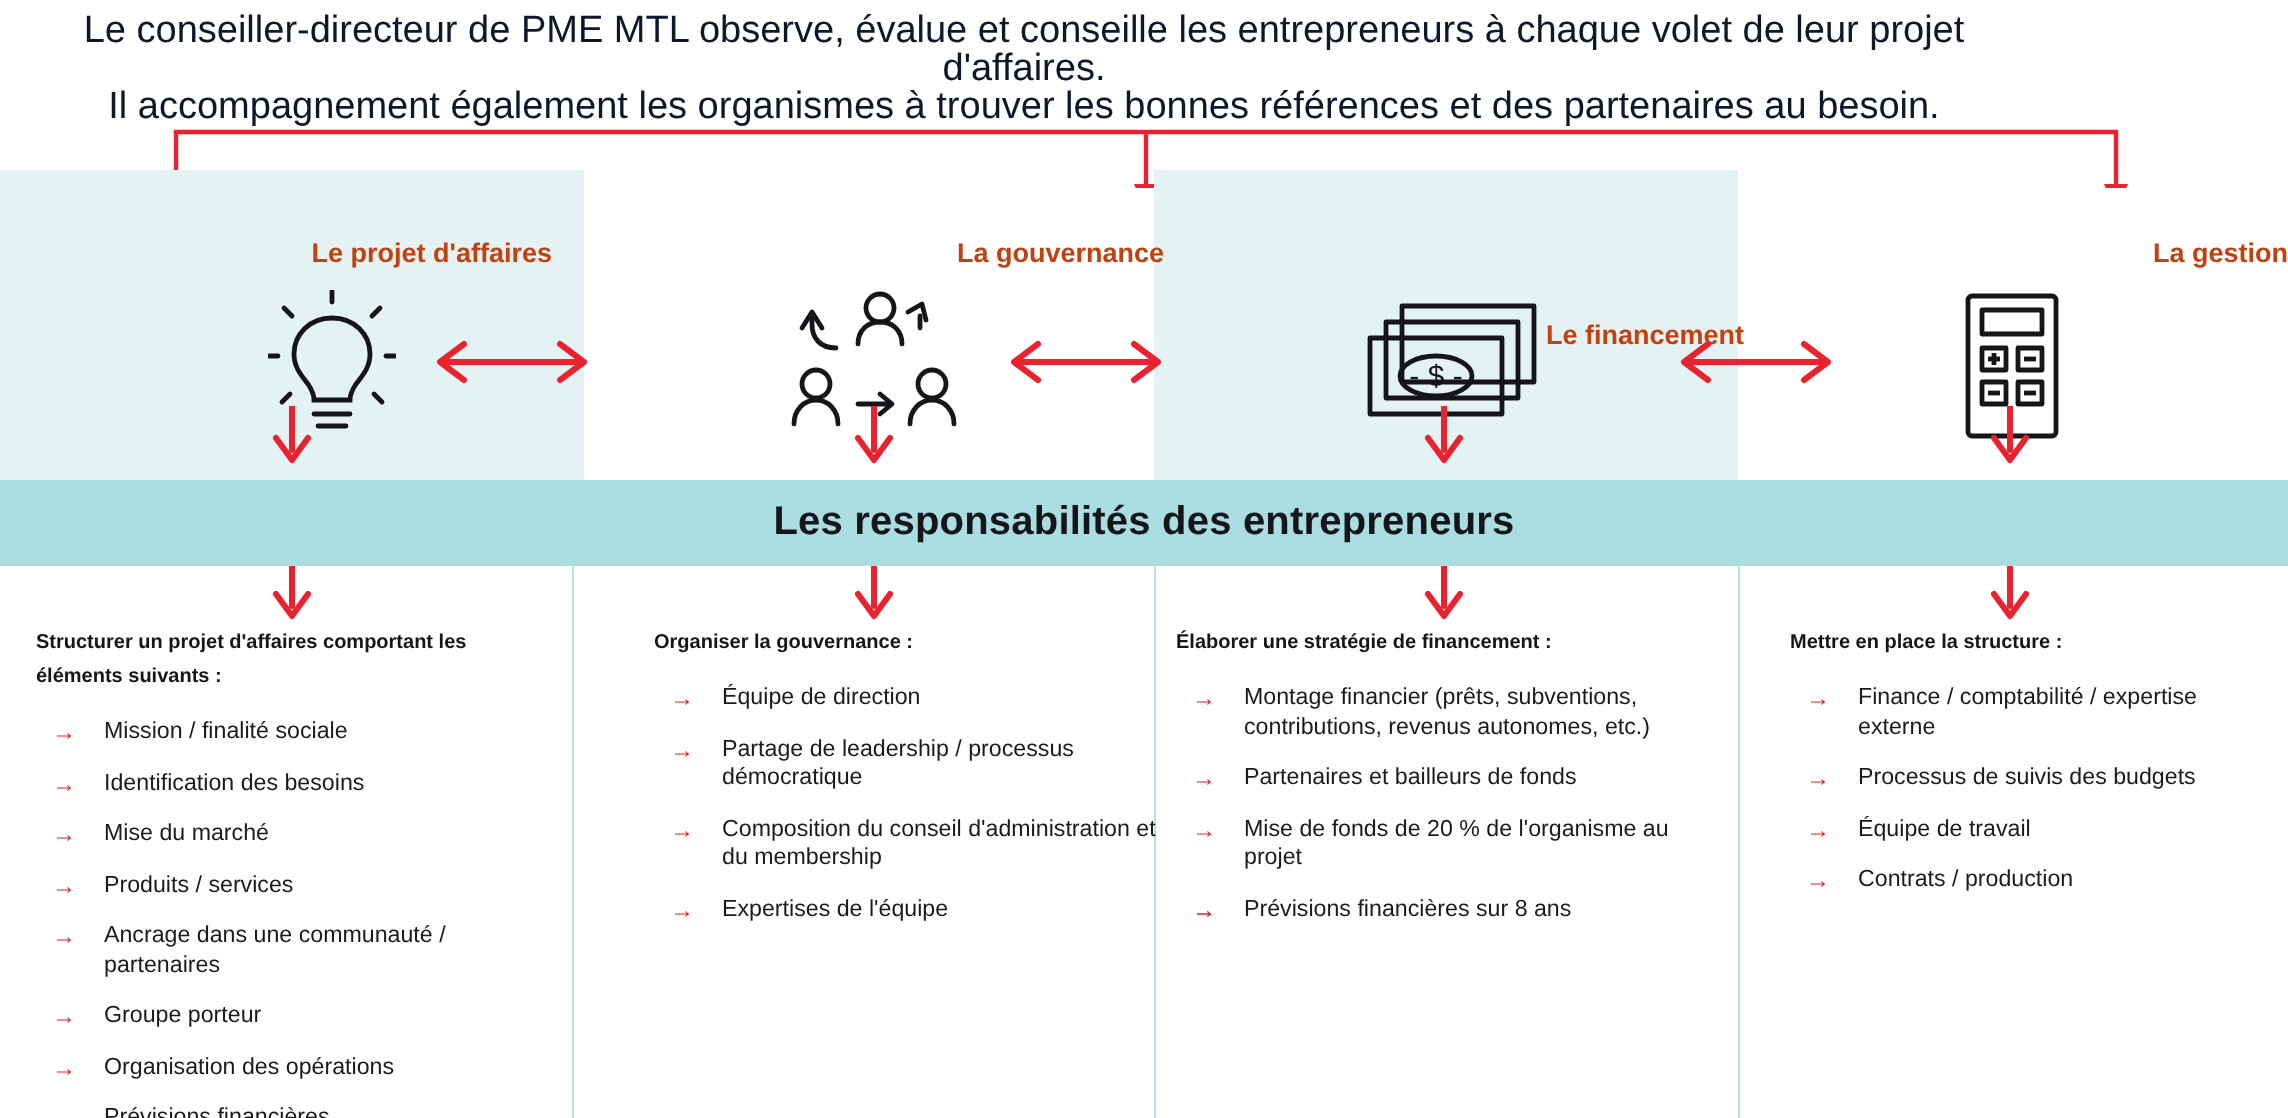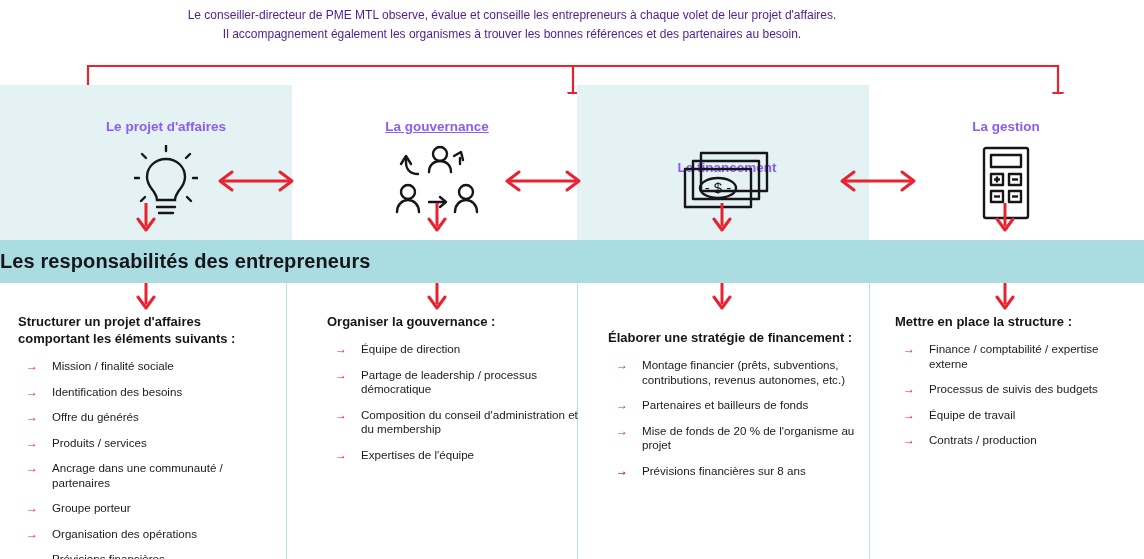--- a/index.html
+++ b/index.html
@@ -16,22 +16,22 @@
     overflow: hidden;
   }
 
   
   #top-note {
     position: absolute;
     left: 0;
     top: 6px;
     width: 1024px;
     text-align: center;
-    color: #4c1d95;
-    font-size: 12px;
+    color: #0f172a;
+    font-size: 19px;
     line-height: 19px;
     font-weight: 400;
   }
   #top-note .line { display: block; }
 
   
   #bracket {
     position: absolute;
     left: 0;
     top: 48px;
@@ -47,24 +47,24 @@
     height: 155px;
     background: #e4f2f4;
   }
   #band-1 { left: 0;    width: 292px; }
   #band-2 { left: 577px; width: 292px; }
 
   
   .col-title {
     position: absolute;
     top: 119px;
-    text-align: center;
+    text-align: right;
     font-size: 13.5px;
     font-weight: bold;
-    color: #8b5cf6;
+    color: #c2410c;
   }
   .col-icon {
     position: absolute;
     top: 142px;
     width: 120px;
     height: 82px;
     display: flex;
     align-items: center;
     justify-content: center;
   }
@@ -80,21 +80,21 @@
   
   #resp-bar {
     position: absolute;
     left: 0;
     top: 240px;
     width: 1144px;
     height: 43px;
     background: #a9dde2;
     display: flex;
     align-items: center;
-    justify-content: flex-start;
+    justify-content: center;
   }
   #resp-bar .txt {
     font-size: 20px;
     font-weight: bold;
     color: #16161a;
     letter-spacing: .1px;
   }
 
   
   .vsep {
@@ -114,21 +114,21 @@
   .down-arrow.top { top: 203px; }
   .down-arrow.bot { top: 283px; }
 
   
   .block {
     position: absolute;
     top: 313px;
   }
   .block h3 {
     margin: 0 0 12px 0;
-    font-size: 13px;
+    font-size: 10px;
     line-height: 17px;
     font-weight: bold;
     color: #16161a;
   }
   .block ul {
     margin: 0;
     padding: 0;
     list-style: none;
   }
   .block li {
@@ -181,21 +181,21 @@
       <line x1="12" y1="13" x2="8" y2="9"></line>
       <line x1="52" y1="13" x2="56" y2="9"></line>
       <line x1="5" y1="33" x2="0.5" y2="33"></line>
       <line x1="59" y1="33" x2="63.5" y2="33"></line>
       <line x1="11" y1="52" x2="7" y2="56"></line>
       <line x1="53" y1="52" x2="57" y2="56"></line>
     </g>
   </svg>
 </div>
 
-<div class="col-title" style="left:292px; width:290px;text-decoration:underline;">La gouvernance</div>
+<div class="col-title" style="left:292px; width:290px;">La gouvernance</div>
 <div class="col-icon" style="left:377px;">
   <svg width="98" height="78" viewBox="0 0 98 78">
     <g stroke="#16161a" stroke-width="2.4" fill="none" stroke-linecap="round" stroke-linejoin="round">
 
       <circle cx="52" cy="10" r="7"></circle>
       <path d="M41 28 c0-7 5-11 11-11 s11 4 11 11"></path>
 
       <path d="M30 30 C22 30 18 25 18 18 l0 -4"></path>
       <polyline points="13,20 18,12 23,20"></polyline>
 
@@ -324,40 +324,40 @@
 
 <div class="vsep" style="left:286px;"></div>
 <div class="vsep" style="left:577px;"></div>
 <div class="vsep" style="left:869px;"></div>
 
 <div class="block" style="left:18px; width:258px;">
   <h3>Structurer un projet d'affaires comportant les éléments suivants :</h3>
   <ul>
     <li><span class="bullet">→</span><span>Mission / finalité sociale</span></li>
     <li><span class="bullet">→</span><span>Identification des besoins</span></li>
-    <li><span class="bullet">→</span><span>Offre du générés</span></li>
+    <li><span class="bullet">→</span><span>Mise du marché</span></li>
     <li><span class="bullet">→</span><span>Produits / services</span></li>
     <li><span class="bullet">→</span><span>Ancrage dans une communauté / partenaires</span></li>
     <li><span class="bullet">→</span><span>Groupe porteur</span></li>
     <li><span class="bullet">→</span><span>Organisation des opérations</span></li>
     <li><span class="bullet">→</span><span>Prévisions financières</span></li>
   </ul>
 </div>
 
 <div class="block" style="left:303px; width:262px;margin-left:24px;">
   <h3>Organiser la gouvernance :</h3>
   <ul>
     <li><span class="bullet">→</span><span>Équipe de direction</span></li>
     <li><span class="bullet">→</span><span>Partage de leadership / processus démocratique</span></li>
     <li><span class="bullet">→</span><span>Composition du conseil d'administration et du membership</span></li>
     <li><span class="bullet">→</span><span>Expertises de l'équipe</span></li>
   </ul>
 </div>
 
-<div class="block" style="left:608px; width:255px;margin-top:16px;">
+<div class="block" style="left:588px; width:255px;">
   <h3>Élaborer une stratégie de financement :</h3>
   <ul>
     <li><span class="bullet">→</span><span>Montage financier (prêts, subventions, contributions, revenus autonomes, etc.)</span></li>
     <li><span class="bullet">→</span><span>Partenaires et bailleurs de fonds</span></li>
     <li><span class="bullet">→</span><span>Mise de fonds de 20 % de l'organisme au projet</span></li>
     <li><span class="bullet">→</span></li>
     <li><span class="bullet">→</span><span>Prévisions financières sur 8 ans</span></li>
   </ul>
 </div>
 

